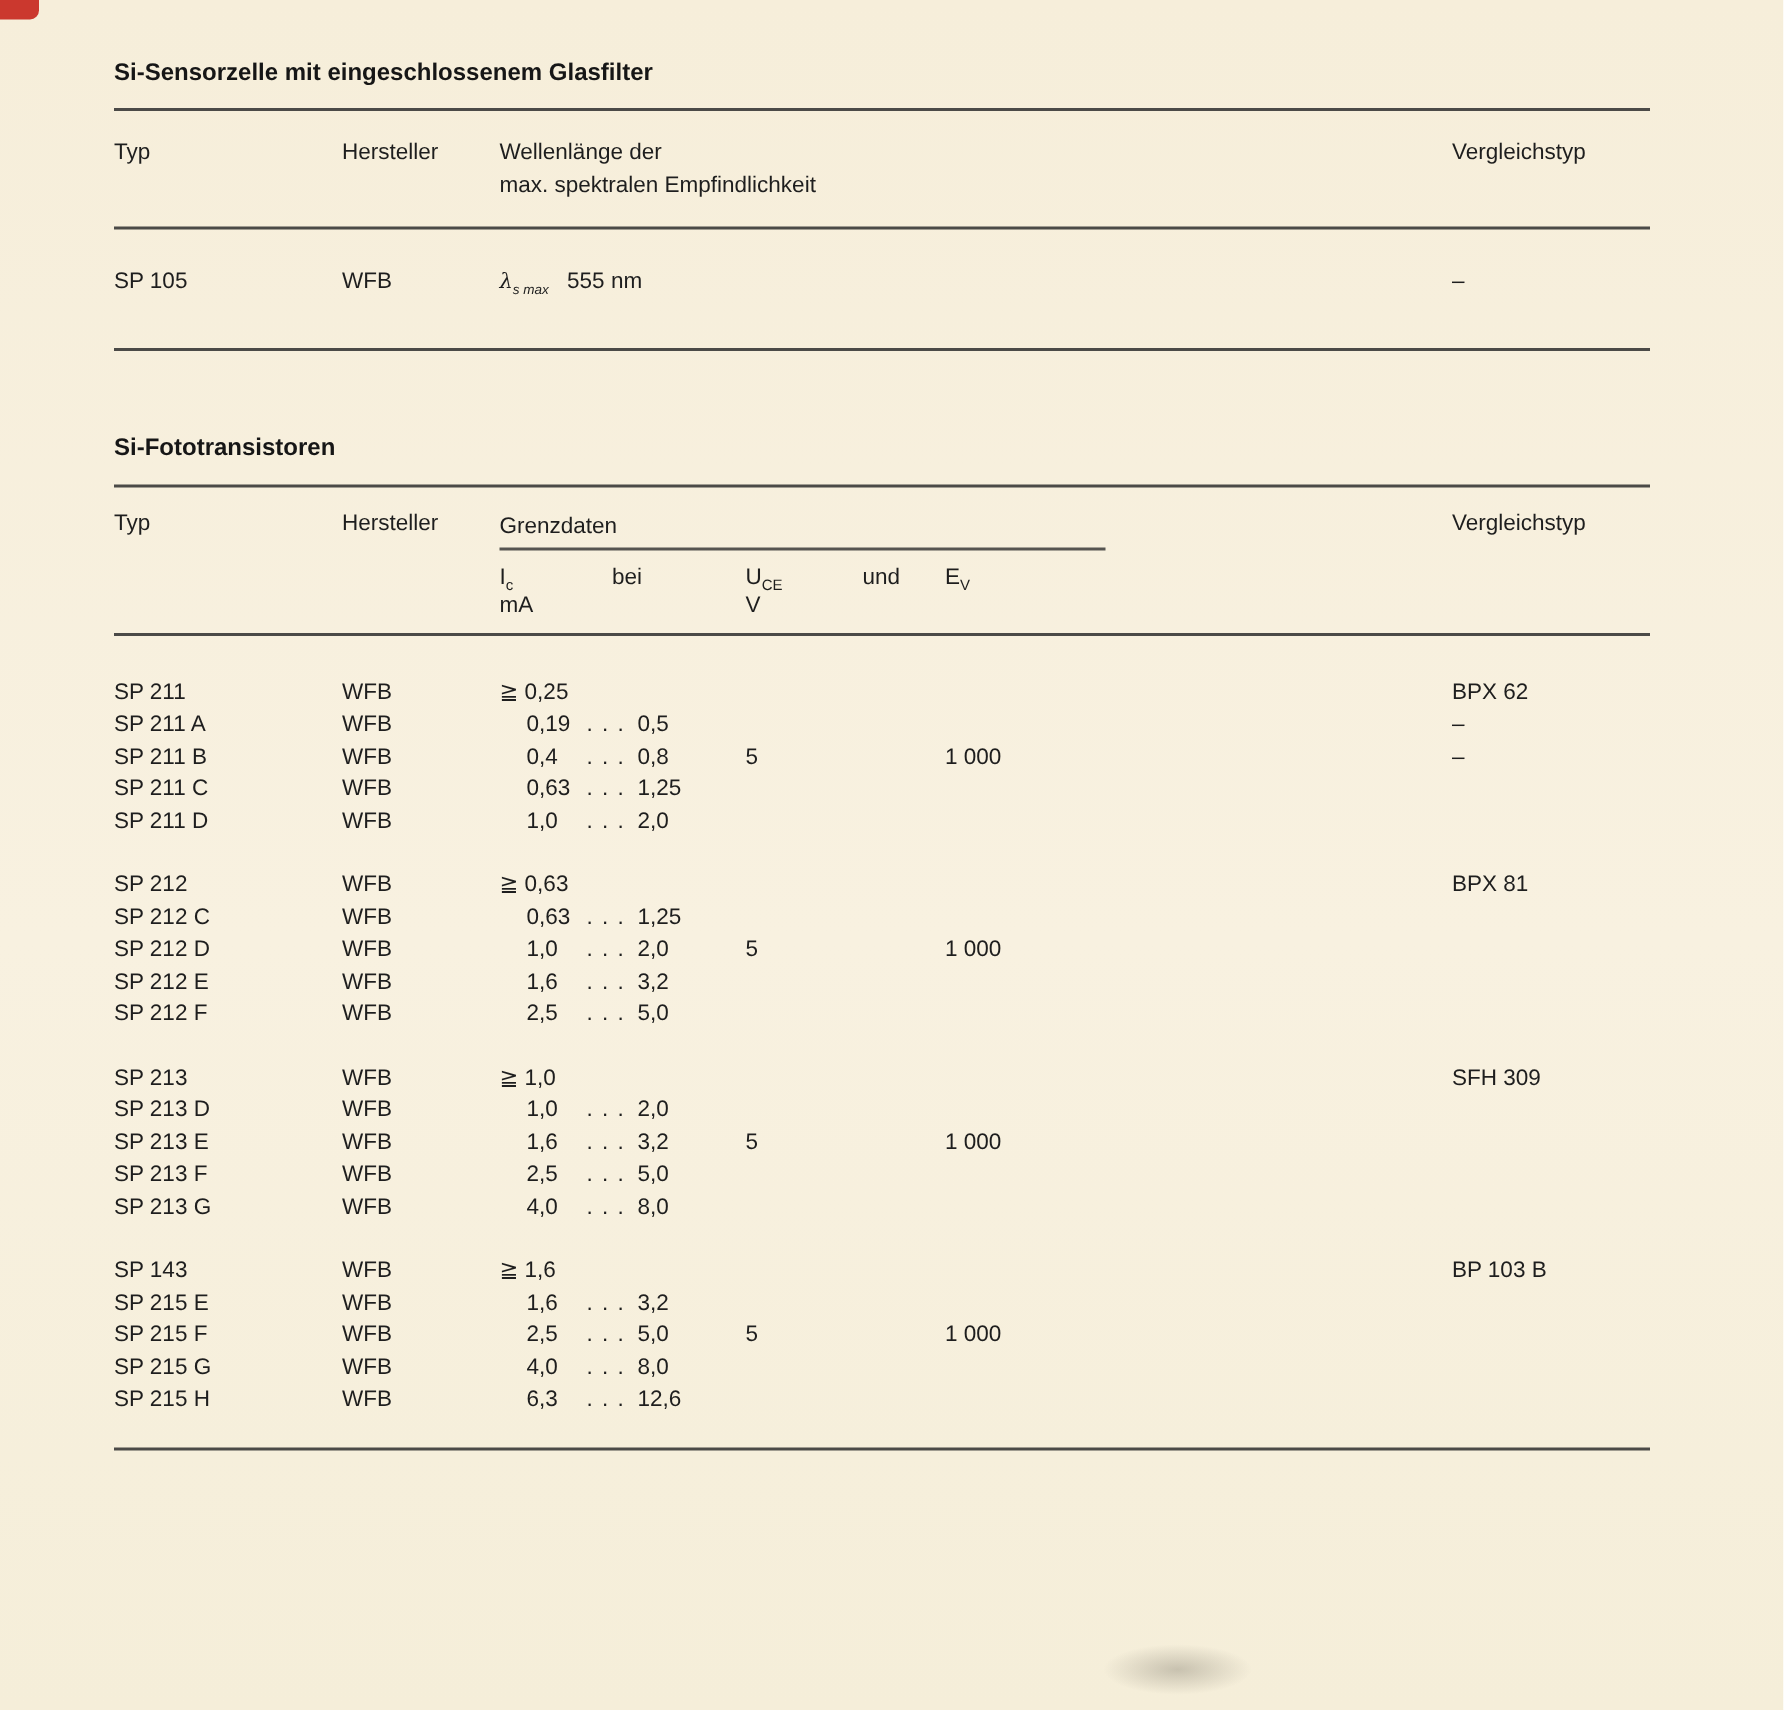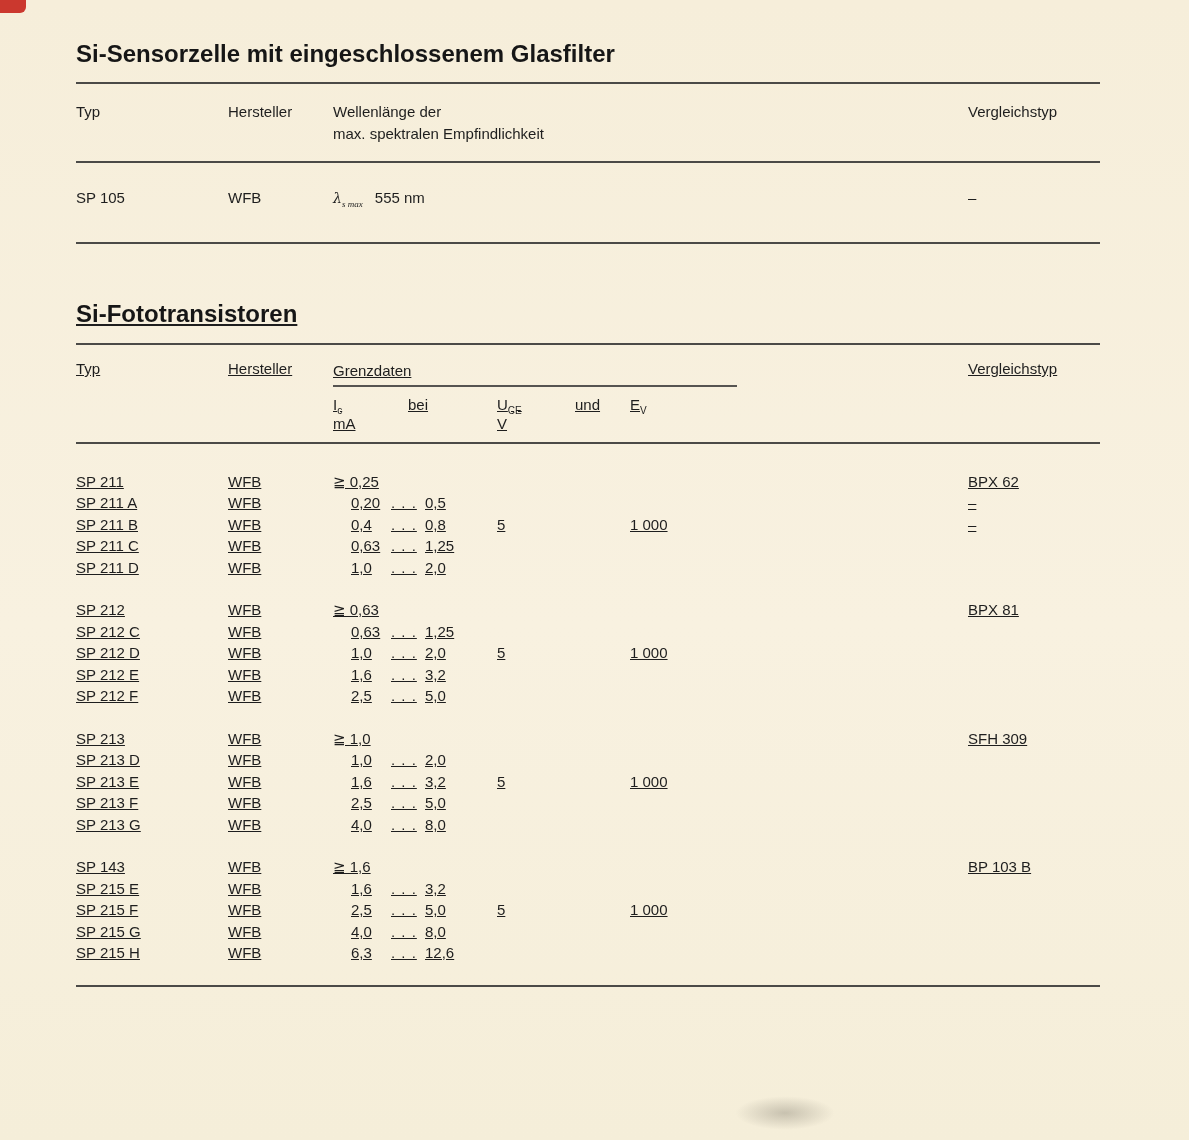--- a/index.html
+++ b/index.html
@@ -47,46 +47,46 @@
   }
   .rft-stripes {
     position: absolute; inset: 0;
     background: repeating-linear-gradient(to bottom,
       rgba(0,0,0,0) 0px, rgba(0,0,0,0) 3px,
       #f7f0dd 3px, #f7f0dd 5px);
   }
 
   
   .rule { height: 2px; background: rgba(45,45,45,.85); }
-  h2.section-title { margin: 0; font-size: 24px; font-weight: bold; color: #161616; }
+  h2.section-title { margin: 0; font-size: 16px; font-weight: bold; color: #161616; }
   .row { display: flex; align-items: flex-start; font-size: 15px; }
 
   
   .c-typ { width: 152px; }
   .c-her { width: 105px; }
   .c-param { width: 635px; }
   .c-grenz { width: 635px; }
   .c-ic { width: 164px; }
   .c-uce { width: 133px; }
   .c-ev { width: 338px; }
   .c-vgl { flex: 1; }
 
   sub { font-size: 10px; vertical-align: sub; line-height: 0; }
 
   
   .s1 { margin-top: 40px; }
   .s1 .rule-under-title { margin-top: 14px; }
   .s1-head { padding: 17px 0 16px; line-height: 22px; }
   .s1-data { padding: 26px 0 36px; }
   .greek { font-family: "DejaVu Serif", serif; font-style: italic; font-size: 14px; }
-  .greek sub { font-family: Liberation Serif, serif; font-size: 9px; }
+  .greek sub { font-family: Liberation Sans, sans-serif; font-size: 9px; }
   .s1-value { margin-left: 8px; }
 
   
-  .s2 { margin-top: 56px; text-decoration: underline; }
+  .s2 { margin-top: 56px; }
   .s2 .rule-under-title { margin-top: 15px; }
   .s2-head { padding-top: 15px; }
   .grenz-title { line-height: 21px; }
   .grenz-rule { width: 404px; height: 1.6px; background: rgba(45,45,45,.8); margin-top: 4px; }
   .grenz-line { display: flex; }
   .grenz-line.symbols { margin-top: 9px; }
   .grenz-line.units { margin-top: 2px; }
   .g-ic { width: 75px; }
   .g-bei { width: 89px; }
   .g-uce { width: 78px; }
@@ -175,21 +175,21 @@
               <span class="c-her">WFB</span>
               <span class="c-ic">≧ 0,25</span>
               <span class="c-uce"></span>
               <span class="c-ev"></span>
               <span class="c-vgl">BPX 62</span>
             </div>
             <div class="trow">
               <span class="c-typ">SP 211 A</span>
               <span class="c-her">WFB</span>
               <span class="c-ic range">
-                <span class="ic-from">0,20</span>
+                <span class="ic-from">0,19</span>
                 <span class="ic-dots">. . .</span>
                 <span class="ic-to">0,5</span>
               </span>
               <span class="c-uce"></span>
               <span class="c-ev"></span>
               <span class="c-vgl">–</span>
             </div>
             <div class="trow">
               <span class="c-typ">SP 211 B</span>
               <span class="c-her">WFB</span>

